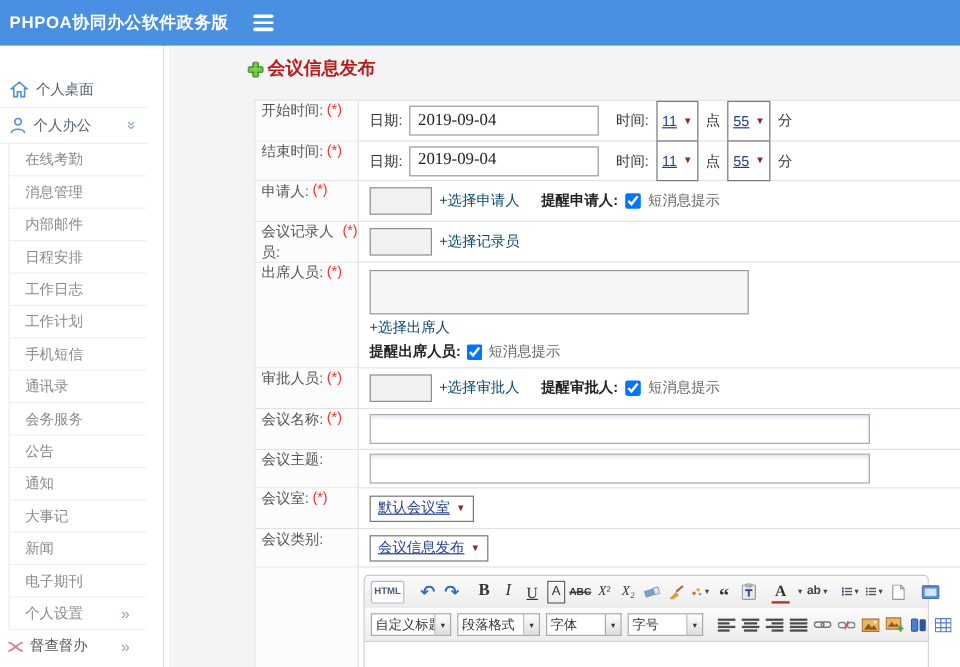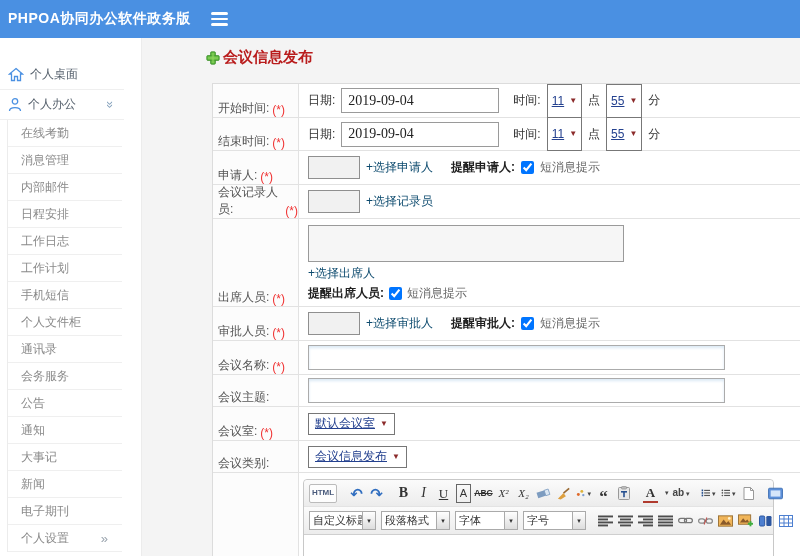--- a/index.html
+++ b/index.html
@@ -21,21 +21,21 @@
 .sub-item{height:27px;display:flex;align-items:center;justify-content:space-between;padding-left:13px;color:#8a8a8a;border-bottom:1px solid #efefef;margin-right:14px;cursor:pointer}
 .sub-item .chev-right{padding-right:14px}
 .supervise{height:27px;display:flex;align-items:center;gap:5px;padding-left:6px;margin-right:14px;color:#555;cursor:pointer}
 .supervise .lbl{flex:1}
 
 .page-title{position:absolute;left:206px;top:48px;display:flex;align-items:center;gap:3px;font-weight:bold;font-size:15px;color:#b91c1c}
 
 .formbox{position:absolute;left:212px;top:83px;width:640px;background:#fff;border:1px solid #dcdcdc;border-right:none}
 .frow{display:flex;border-bottom:1px solid #e2e2e2}
 .frow:last-child{border-bottom:none}
-.flabel{width:86px;min-width:86px;border-right:1px solid #e2e2e2;background:#fcfcfc;display:flex;align-items:flex-end;gap:3px;padding-left:5px;color:#555}
+.flabel{width:86px;min-width:86px;border-right:1px solid #e2e2e2;background:#fcfcfc;display:flex;align-items:flex-start;gap:3px;padding-left:5px;color:#555}
 .ffield{flex:1;display:flex;align-items:center;gap:6px;padding-left:9px}
 .ffield.col{flex-direction:column;align-items:flex-start;justify-content:center;gap:3px;padding:6px 0 4px 9px}
 .h34{height:34px}.h33{height:33px}.h32{height:32px}.h88{height:88px}.hedit{height:112px}
 .req{color:#f03333}
 .flb{color:#333}
 .tm{margin-left:8px}
 .date-input{width:158px;height:25px;border:1px solid #9a9a9a;font-size:14px;padding-left:6px;color:#222;font-family:Liberation Serif, serif;background:#fff}
 .mini-input{width:52px;height:23px;border:1px solid #8f8f8f;background:#f1f1f1}
 .big-input{width:417px;height:25px;border:1px solid #ababab;box-shadow:inset 0 2px 3px #dbe9f5;background:#fff}
 .big-textarea{width:316px;height:46px;border:1px solid #9a9a9a;background:#f6f6f6;resize:none}
@@ -121,23 +121,20 @@
     <div class="sub-item">
         <span>工作日志</span>
       </div>
     <div class="sub-item">
         <span>工作计划</span>
       </div>
     <div class="sub-item">
         <span>手机短信</span>
       </div>
     <div class="sub-item">
-        <span>个人文件柜</span>
-      </div>
-    <div class="sub-item">
         <span>通讯录</span>
       </div>
     <div class="sub-item">
         <span>会务服务</span>
       </div>
     <div class="sub-item">
         <span>公告</span>
       </div>
     <div class="sub-item">
         <span>通知</span>

